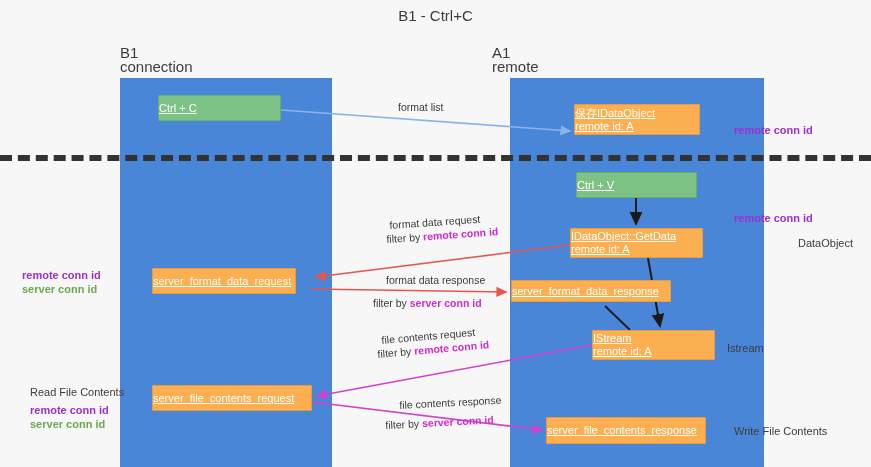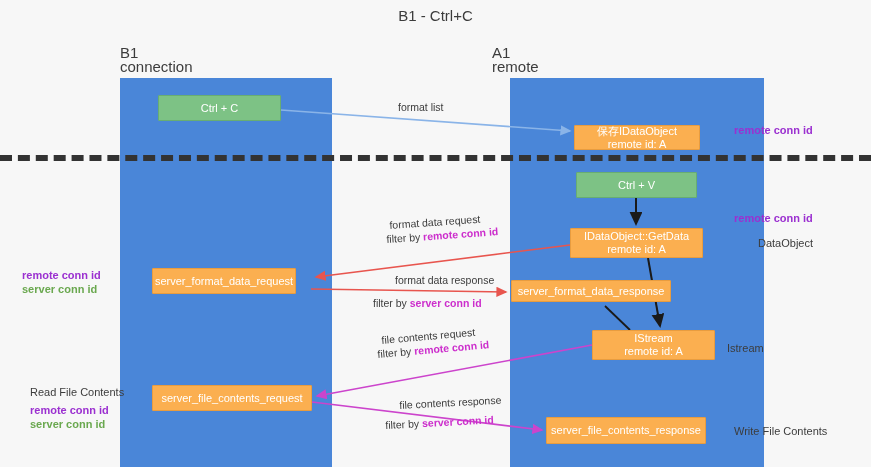--- a/index.html
+++ b/index.html
@@ -61,34 +61,35 @@
     height: 0;
     border-top: 6px dashed #333333;
   }
 
   
   .node {
     position: absolute;
     box-sizing: border-box;
     display: flex;
     flex-direction: column;
-    align-items: center;
+    align-items: flex-start;
     justify-content: center;
     color: #ffffff;
     font-size: 11px;
     line-height: 13px;
     text-align: center;
     border-radius: 1px;
+    text-decoration: underline;
   }
   .node.green { background: #7dc285; border: 1px solid #68ad72; }
   .node.orange { background: #fbaf50; border: 1px solid #e89c3f; }
   .node .ln { display: block; white-space: nowrap; }
 
   #n-ctrlc   { left: 158px; top: 95px;  width: 123px; height: 26px; }
-  #n-save    { left: 574px; top: 125px; width: 126px; height: 25px; }
+  #n-save    { left: 574px; top: 104px; width: 126px; height: 31px; }
   #n-ctrlv   { left: 576px; top: 172px; width: 121px; height: 26px; }
   #n-getdata { left: 570px; top: 228px; width: 133px; height: 30px; }
   #n-sfdreq  { left: 152px; top: 268px; width: 144px; height: 26px; }
   #n-sfdresp { left: 511px; top: 280px; width: 160px; height: 22px; }
   #n-istream { left: 592px; top: 330px; width: 123px; height: 30px; }
   #n-sfcreq  { left: 152px; top: 385px; width: 160px; height: 26px; }
   #n-sfcresp { left: 546px; top: 417px; width: 160px; height: 27px; }
 
   
   .ann {
@@ -96,40 +97,40 @@
     font-size: 11px;
     line-height: 14px;
     white-space: nowrap;
   }
   .ann .purple { color: #9b30d0; font-weight: bold; display: block; }
   .ann .green  { color: #6aa84f; font-weight: bold; display: block; }
   .ann .plain  { color: #3c3c3c; display: block; }
 
   #ann-remote-1 { left: 734px; top: 123px; }
   #ann-remote-2 { left: 734px; top: 211px; }
-  #ann-dataobject { left: 730px; top: 236px; padding-left: 28px; }
+  #ann-dataobject { left: 770px; top: 236px; padding-left: 28px; }
   #ann-istream { left: 727px; top: 341px; }
   #ann-writefile { left: 734px; top: 424px; }
   #ann-left-1 { left: 22px; top: 268px; }
   #ann-left-2 { left: 30px; top: 385px; }
 
   
   .elabel {
     position: absolute;
     font-size: 10.5px;
     line-height: 13px;
     white-space: nowrap;
     color: #3c3c3c;
   }
   .elabel .purple { color: #cc2ecc; font-weight: bold; }
 
   #el-formatlist  { left: 398px; top: 101px; }
   #el-fdreq-1     { left: 389px; top: 219px; transform: rotate(-4deg); transform-origin: left top; }
   #el-fdreq-2     { left: 386px; top: 233px; transform: rotate(-4deg); transform-origin: left top; }
-  #el-fdresp-1    { left: 395px; top: 274px; }
+  #el-fdresp-1    { left: 386px; top: 274px; }
   #el-fdresp-2    { left: 373px; top: 297px; }
   #el-fcreq-1     { left: 381px; top: 334px; transform: rotate(-5deg); transform-origin: left top; }
   #el-fcreq-2     { left: 377px; top: 348px; transform: rotate(-5deg); transform-origin: left top; }
   #el-fcresp-1    { left: 399px; top: 399px; transform: rotate(-3deg); transform-origin: left top; }
   #el-fcresp-2    { left: 385px; top: 419px; transform: rotate(-3deg); transform-origin: left top; }
 
   svg#edges {
     position: absolute;
     left: 0; top: 0;
     width: 871px;

